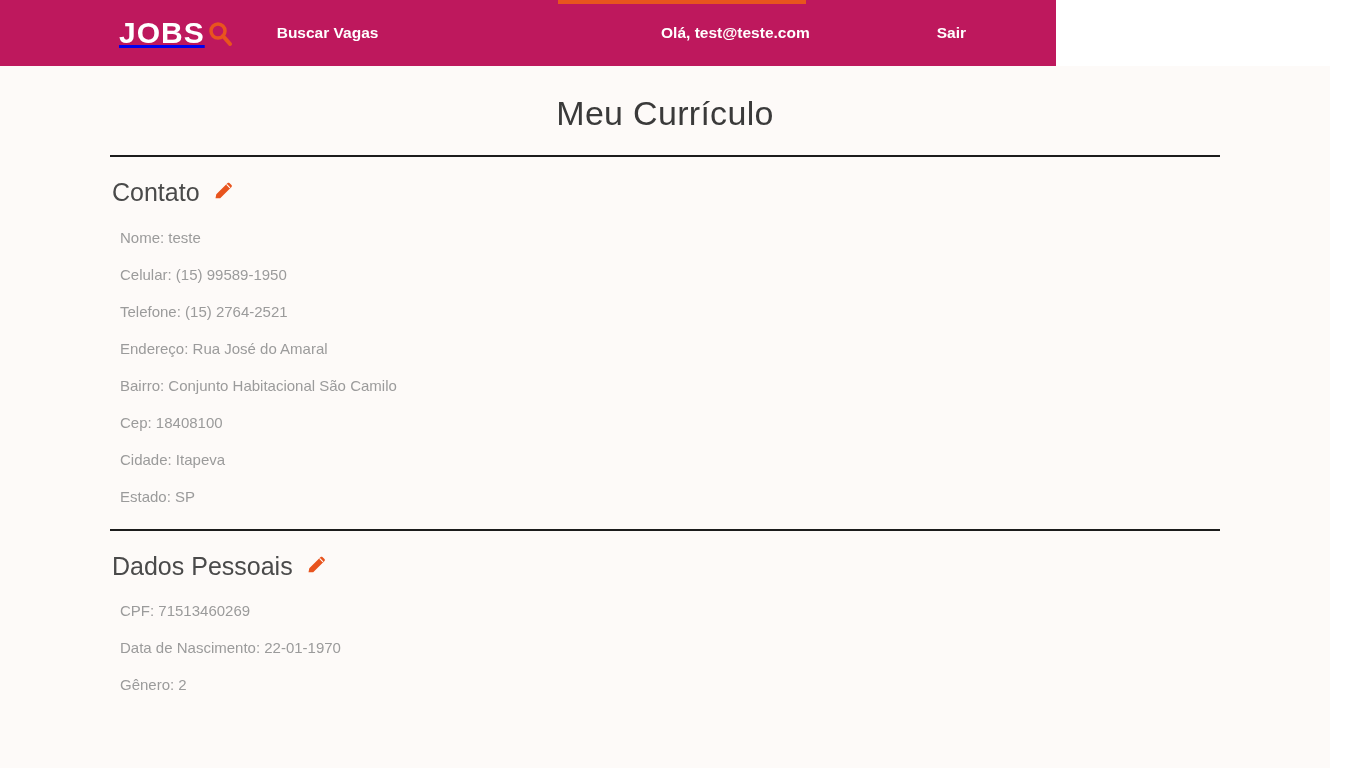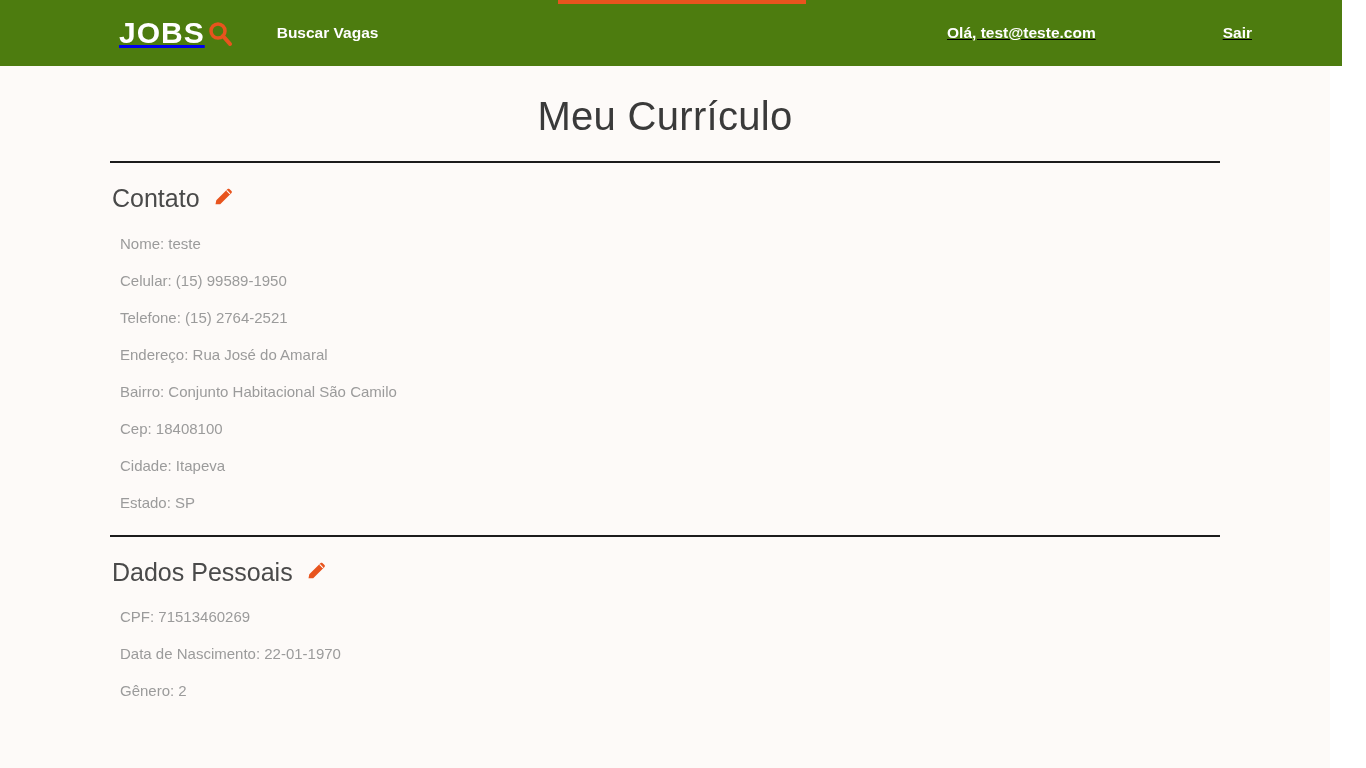--- a/index.html
+++ b/index.html
@@ -9,23 +9,23 @@
     width: 1366px;
     height: 768px;
     overflow: hidden;
     background: #ffffff;
     font-family: "Liberation Sans", sans-serif;
   }
 
   
   .navbar {
     position: relative;
-    width: 1342px;
+    width: 1056px;
     height: 66px;
-    background: #4d7c0f;
+    background: #be185d;
     display: flex;
     align-items: center;
     padding: 0 0 0 119px;
   }
   .brand {
     display: flex;
     align-items: center;
     margin-right: 44px;
   }
   .brand-text {
@@ -45,21 +45,20 @@
     font-size: 15.5px;
     font-weight: bold;
     text-decoration: none;
     white-space: nowrap;
   }
   .nav-right {
     margin-left: auto;
     display: flex;
     align-items: center;
     padding-right: 90px;
-    text-decoration: underline;
   }
   .nav-greeting {
     color: #ffffff;
     font-size: 15.5px;
     font-weight: bold;
     margin-right: 80px;
     white-space: nowrap;
   }
   .nav-logout {
     color: #ffffff;
@@ -79,21 +78,21 @@
 
   
   .page {
     width: 1330px;
     height: 702px;
     background: #fdfaf8;
     overflow: hidden;
   }
   .page-title {
     text-align: center;
-    font-size: 40px;
+    font-size: 34px;
     color: #3a3a3a;
     font-weight: normal;
     margin: 0;
     padding: 28px 0 22px 0;
     letter-spacing: 0.3px;
   }
   .content {
     width: 1110px;
     margin: 0 auto;
   }

